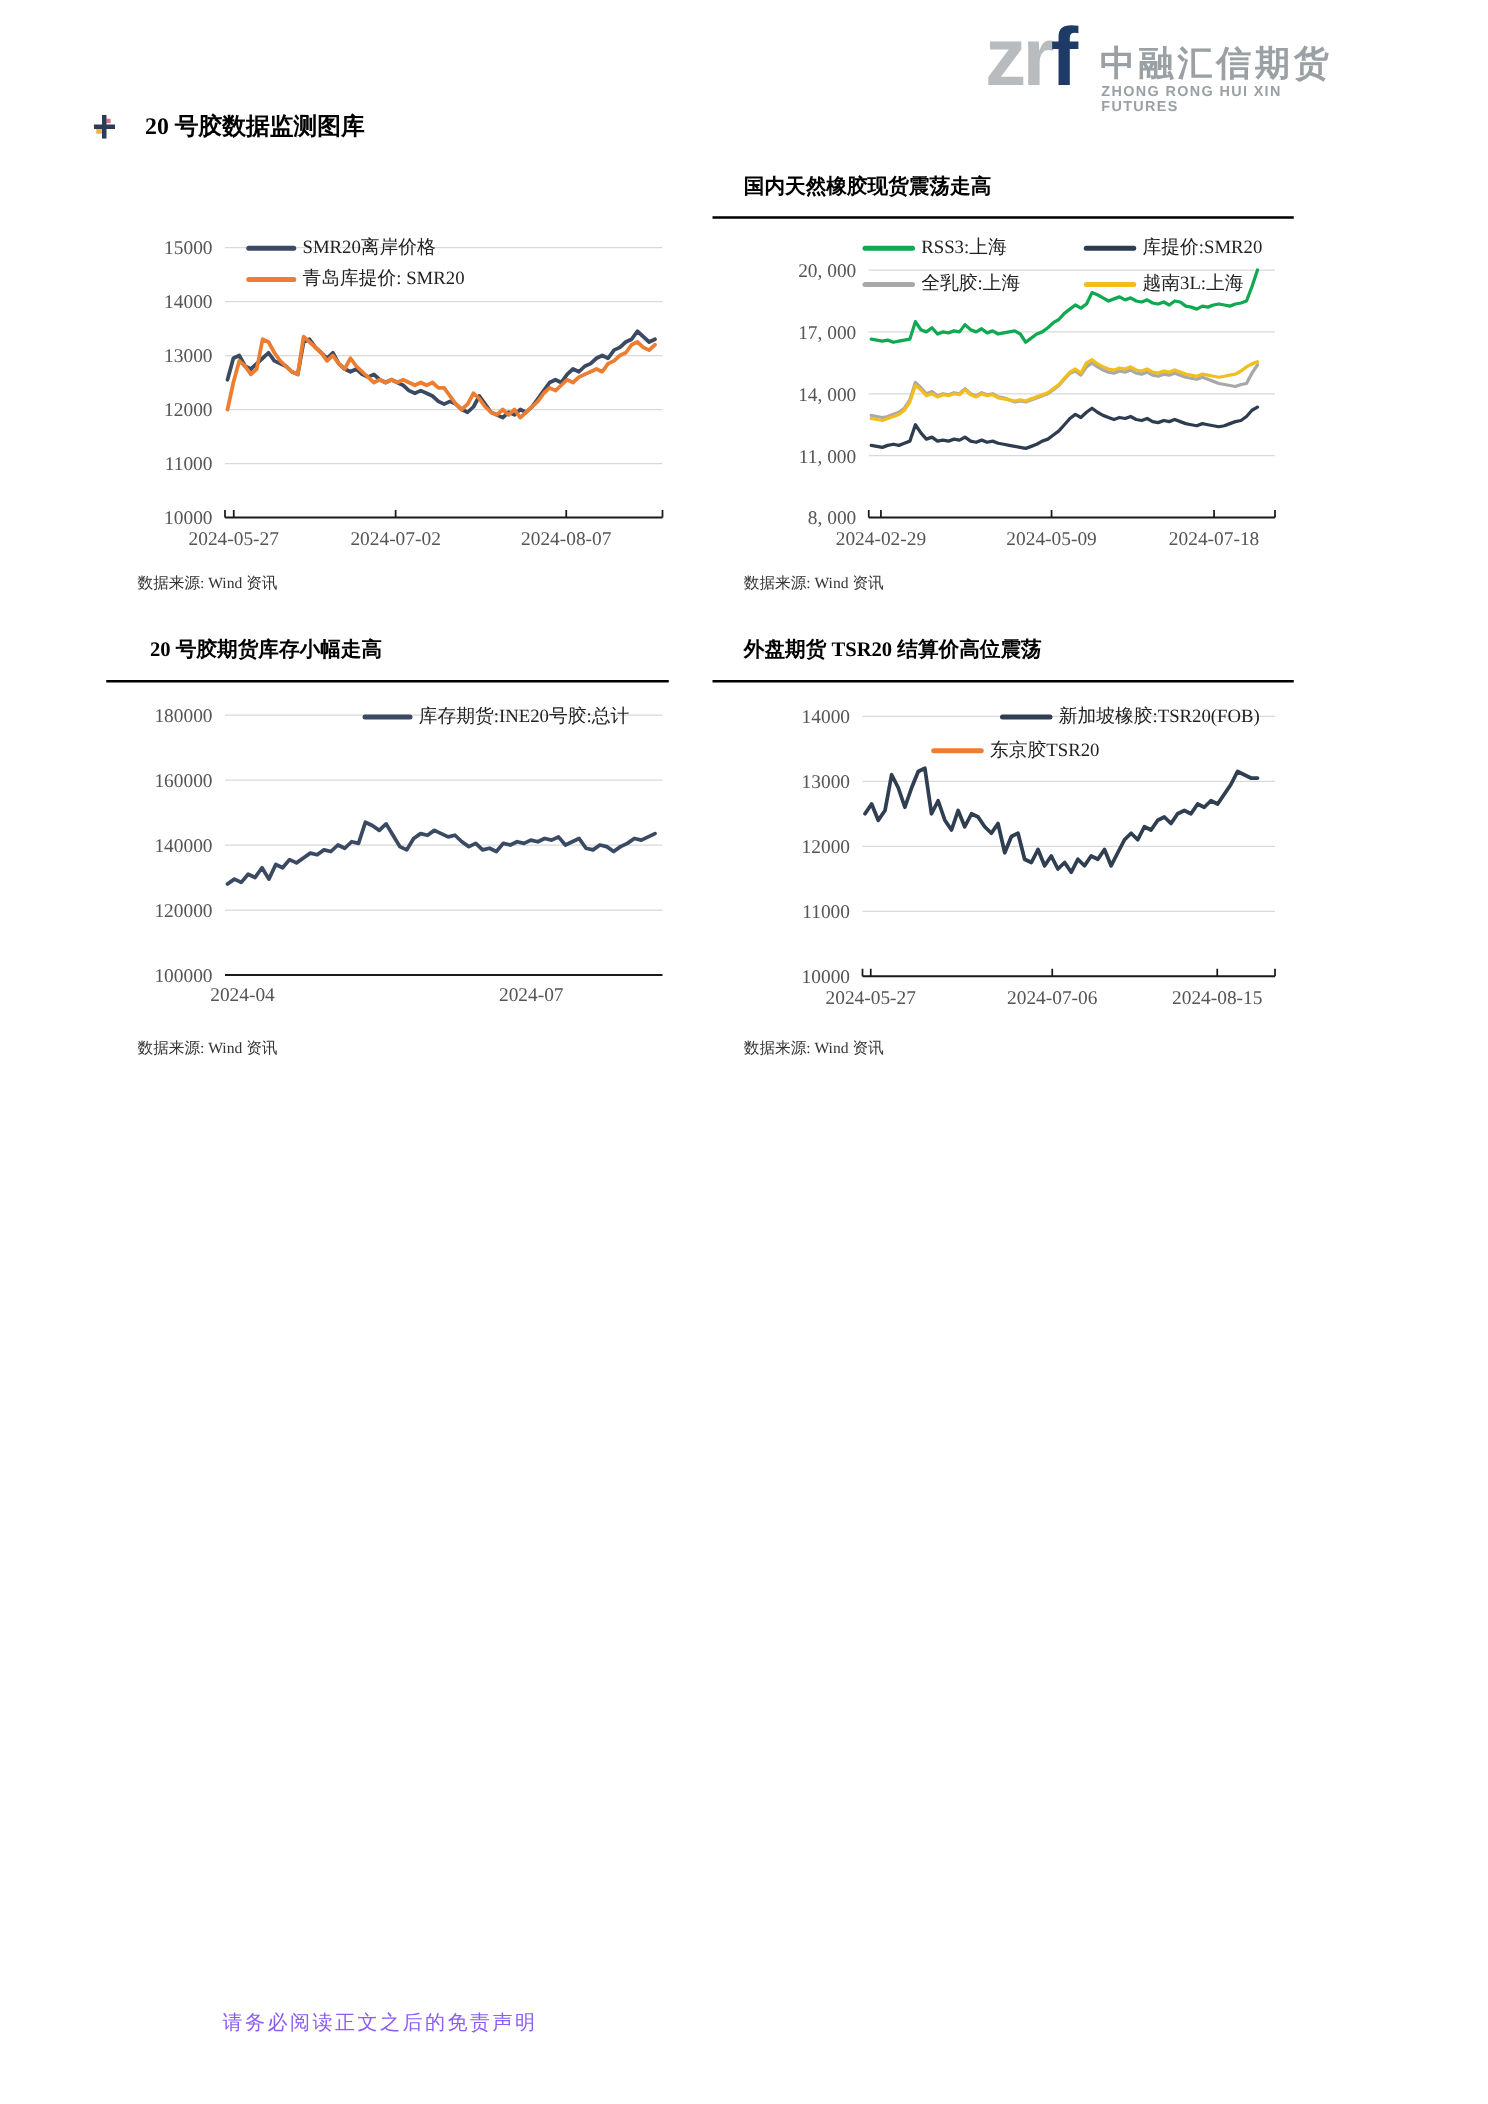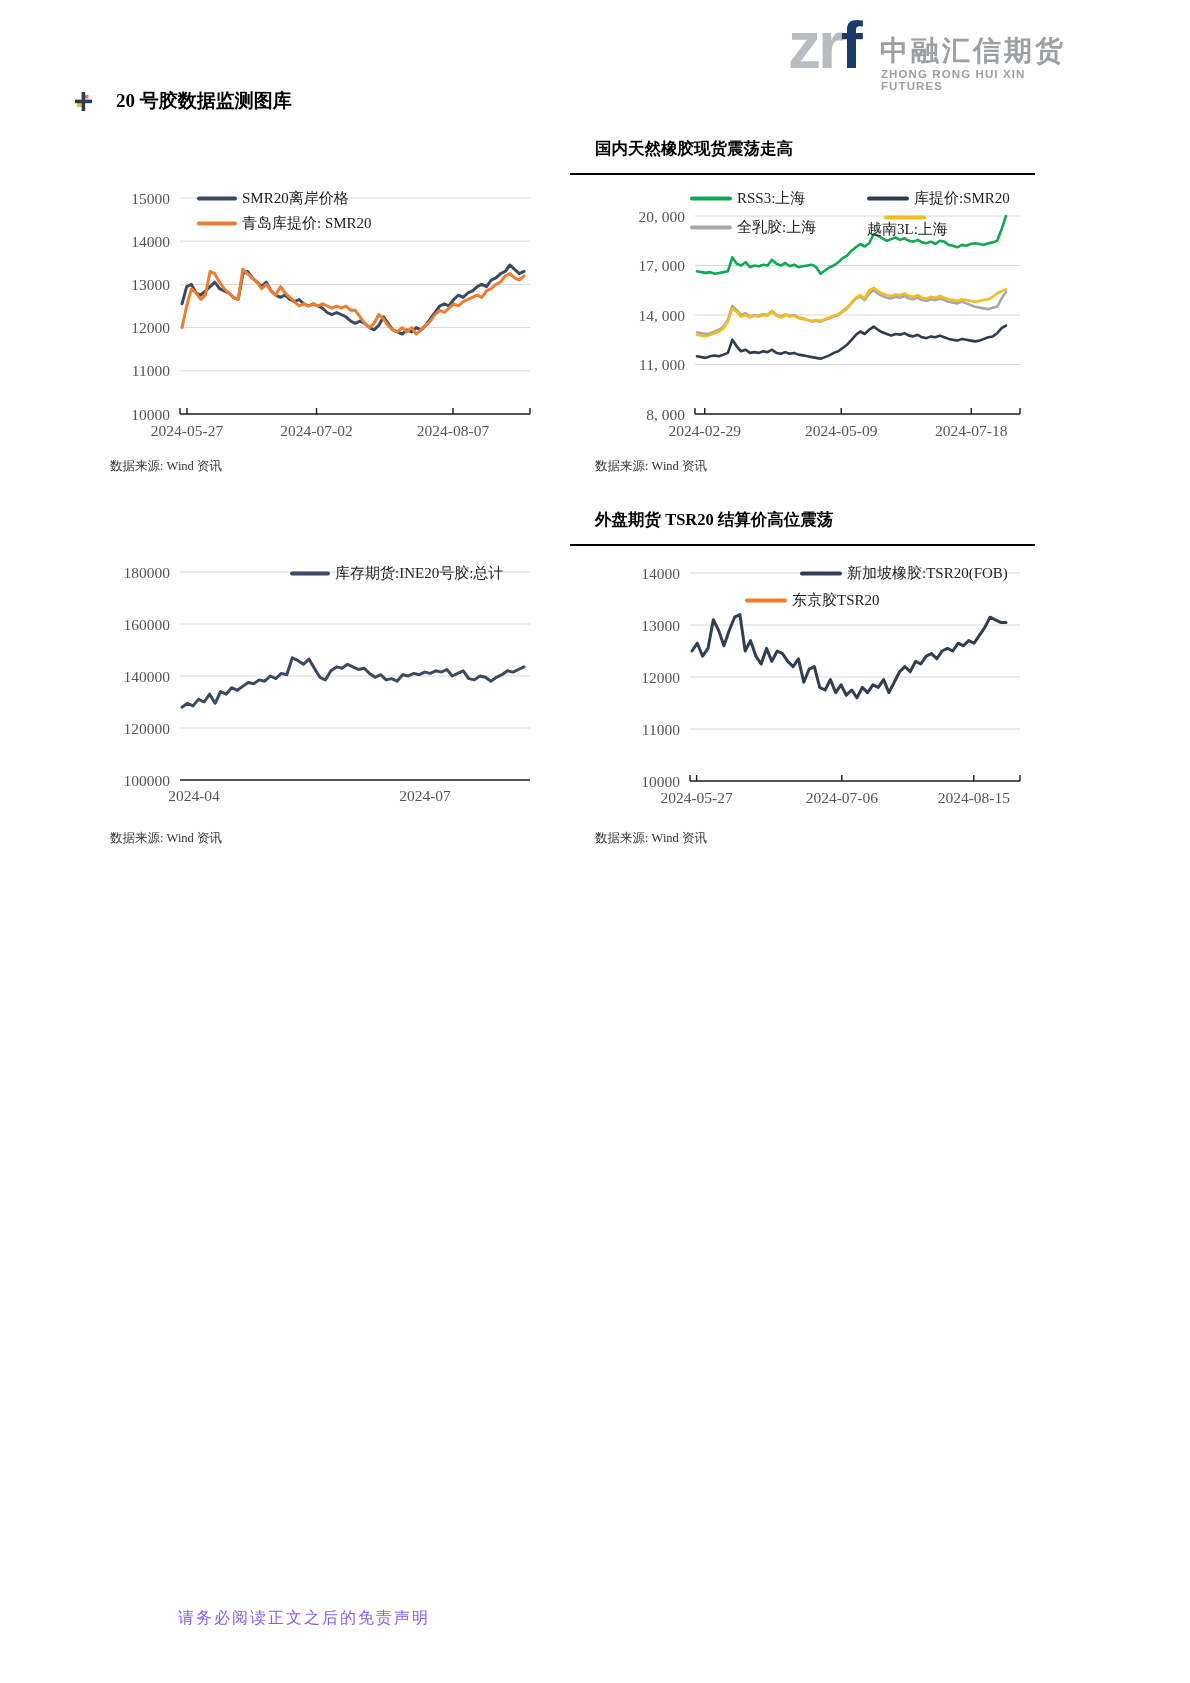--- a/index.html
+++ b/index.html
@@ -123,28 +123,29 @@
           <polyline points="127.0,162.8 131.4,163.6 135.8,164.4 140.2,162.8 144.7,161.2 149.1,159.5 153.5,156.2 157.9,149.6 162.3,136.4 166.7,139.7 171.1,144.6 175.6,143.0 180.0,145.5 184.4,143.8 188.8,144.6 193.2,143.0 197.6,143.8 202.0,139.7 206.5,143.8 210.9,145.5 215.3,143.0 219.7,144.6 224.1,143.8 228.5,146.3 232.9,147.1 237.4,147.9 241.8,148.8 246.2,147.9 250.6,148.8 255.0,147.1 259.4,145.5 263.8,143.8 268.3,142.2 272.7,138.9 277.1,135.6 281.5,130.6 285.9,125.7 290.3,123.2 294.7,126.5 299.2,118.3 303.6,115.8 308.0,119.1 312.4,121.5 316.8,123.2 321.2,124.0 325.6,122.4 330.1,123.2 334.5,121.5 338.9,124.0 343.3,124.8 347.7,123.2 352.1,125.7 356.5,126.5 361.0,124.8 365.4,125.7 369.8,124.0 374.2,125.7 378.6,127.3 383.0,128.1 387.4,129.0 391.9,127.3 396.3,128.1 400.7,129.0 405.1,129.8 409.5,129.0 413.9,128.1 418.3,127.3 422.8,124.8 427.2,121.5 431.6,119.1 436.0,117.4" fill="none" stroke="#f2bd1e" stroke-width="2.6" stroke-linejoin="round" stroke-linecap="round"></polyline>
         </svg><div class="legend-item" style="left: 120px; top: 26px;">
           <span class="legend-swatch" style="width: 42px; background: rgb(16, 168, 80);"></span>
           <span class="legend-label">RSS3:上海</span>
         </div><div class="legend-item" style="left: 297px; top: 26px;">
           <span class="legend-swatch" style="width: 42px; background: rgb(45, 60, 78);"></span>
           <span class="legend-label">库提价:SMR20</span>
         </div><div class="legend-item" style="left: 120px; top: 55px;">
           <span class="legend-swatch" style="width: 42px; background: rgb(168, 168, 168);"></span>
           <span class="legend-label">全乳胶:上海</span>
-        </div><div class="legend-item" style="left: 297px; top: 55px; flex-direction: column;">
+        </div><div class="legend-item" style="left: 297px; top: 55px;">
           <span class="legend-swatch" style="width: 42px; background: rgb(242, 189, 30);"></span>
           <span class="legend-label">越南3L:上海</span>
         </div></div>
     <div class="chart-source" style="top:324px">数据来源: Wind 资讯</div>
   </div>
 
   <div class="chart-block b2">
+    <div class="chart-title" style="padding-left:35px">20 号胶期货库存小幅走高</div>
     <div class="chart-canvas"><svg width="450" height="292" viewBox="0 0 450 292">
           <line x1="95" y1="29" x2="445" y2="29" stroke="#d9d9d9" stroke-width="1"></line>
           <text x="85" y="34.5" text-anchor="end" font-size="15.5" fill="#555555">180000</text>
           <line x1="95" y1="81" x2="445" y2="81" stroke="#d9d9d9" stroke-width="1"></line>
           <text x="85" y="86.5" text-anchor="end" font-size="15.5" fill="#555555">160000</text>
           <line x1="95" y1="133" x2="445" y2="133" stroke="#d9d9d9" stroke-width="1"></line>
           <text x="85" y="138.5" text-anchor="end" font-size="15.5" fill="#555555">140000</text>
           <line x1="95" y1="185" x2="445" y2="185" stroke="#d9d9d9" stroke-width="1"></line>
           <text x="85" y="190.5" text-anchor="end" font-size="15.5" fill="#555555">120000</text>
           <line x1="95" y1="237" x2="445" y2="237" stroke="#1a1a1a" stroke-width="1.6"></line>

